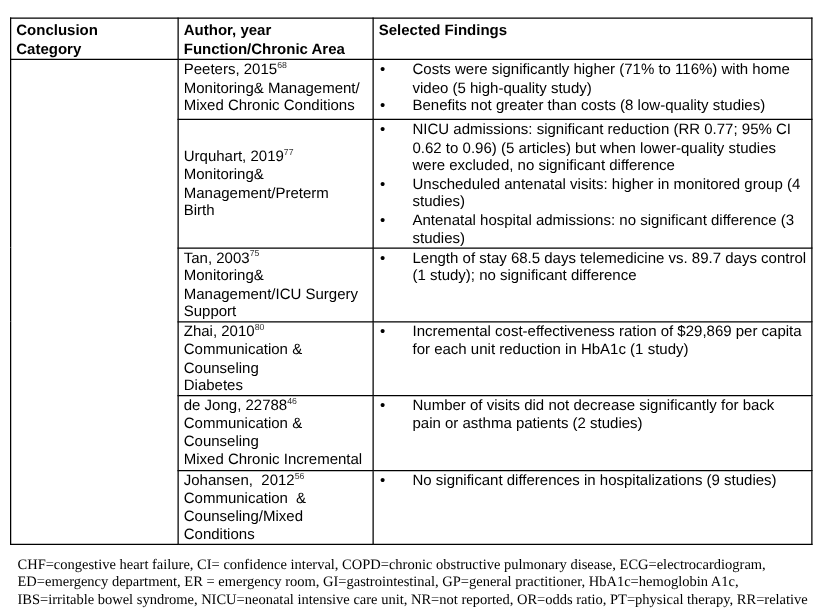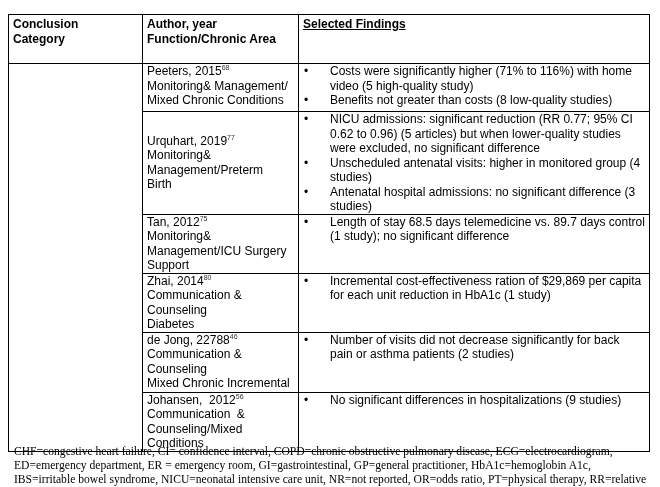--- a/index.html
+++ b/index.html
@@ -1,20 +1,20 @@
 <!DOCTYPE html>
 <html><head>
 <meta charset="utf-8">
 <style>
   html, body { margin: 0; padding: 0; background: #ffffff; }
   body { width: 660px; height: 487px; position: relative; overflow: hidden; font-family: "Liberation Sans", sans-serif; color: #000; }
   table.evid { position: absolute; left: 8px; top: 14px; width: 641px; border-collapse: collapse; table-layout: fixed; font-size: 12px; line-height: 14.5px; }
   table.evid td, table.evid th { border: 1px solid #000; vertical-align: top; padding: 0 4px; text-align: left; }
-  table.evid th { font-weight: bold; padding-top: 2px; padding-bottom: 17px; margin-left: 20px; }
-  th.c3 { vertical-align: bottom; text-decoration: underline; }
+  table.evid th { font-weight: bold; padding-top: 2px; padding-bottom: 1px; margin-left: 20px; }
+  th.c3 { vertical-align: bottom; }
   col.c1 { width: 134px; }
   col.c2 { width: 156px; }
   col.c3 { width: 351px; }
   td.author { padding-top: 1px; padding-bottom: 1px; }
   td.findings { vertical-align: middle; padding-left: 6px; padding-right: 6px; }
   td.vtop { vertical-align: top; }
   sup { font-size: 7px; line-height: 0; vertical-align: 5px; color: #333; }
   ul.f { list-style: none; margin: 0; padding: 0; }
   ul.f li { position: relative; padding-left: 27px; margin: 0; }
   ul.f li .bullet { position: absolute; left: 1px; top: 0; }
@@ -72,33 +72,33 @@
         <ul class="f">
           <li><span class="bullet">•</span><span>NICU admissions: significant reduction (RR 0.77; 95% CI 0.62 to 0.96) (5 articles) but when lower-quality studies were excluded, no significant difference</span></li>
           <li><span class="bullet">•</span><span>Unscheduled antenatal visits: higher in monitored group (4 studies)</span></li>
           <li><span class="bullet">•</span><span>Antenatal hospital admissions: no significant difference (3 studies)</span></li>
         </ul>
       </td>
     </tr>
 
     <tr class="r-tan">
       <td class="author">
-        <div><span>Tan, 2012</span><sup>75</sup></div>
+        <div><span>Tan, 2003</span><sup>75</sup></div>
         <div>Monitoring&amp; Management/ICU Surgery Support</div>
       </td>
       <td class="findings">
         <ul class="f">
           <li><span class="bullet">•</span><span>Length of stay 68.5 days telemedicine vs. 89.7 days control (1 study); no significant difference</span></li>
         </ul>
       </td>
     </tr>
 
     <tr class="r-zhai">
       <td class="author">
-        <div><span>Zhai, 2014</span><sup>80</sup></div>
+        <div><span>Zhai, 2010</span><sup>80</sup></div>
         <div style="width:100px">Communication &amp; Counseling</div>
         <div>Diabetes</div>
       </td>
       <td class="findings">
         <ul class="f">
           <li><span class="bullet">•</span><span>Incremental cost-effectiveness ration of $29,869 per capita for each unit reduction in HbA1c (1 study)</span></li>
         </ul>
       </td>
     </tr>
 

